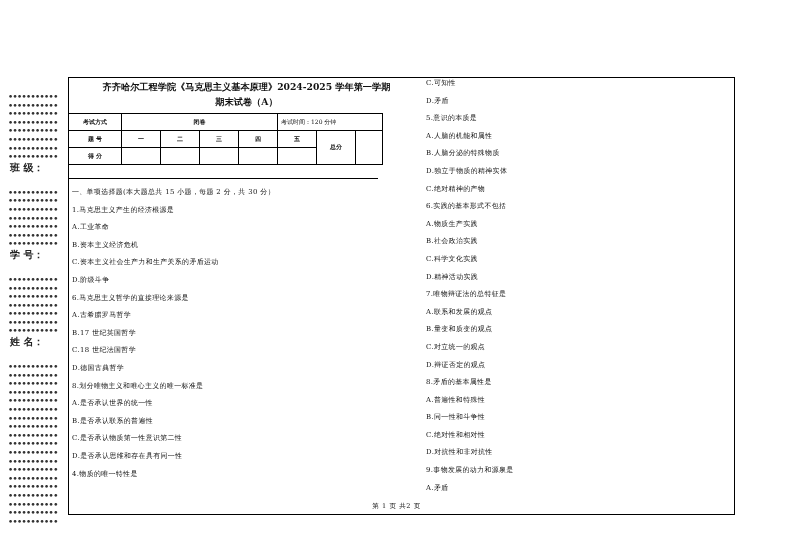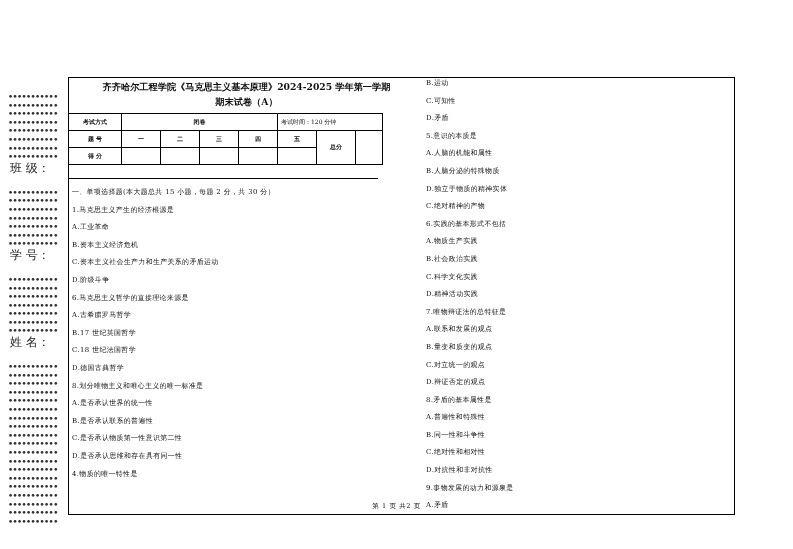--- a/index.html
+++ b/index.html
@@ -8,21 +8,21 @@
     font-family:"DejaVu Serif", "Liberation Serif", serif; color:#111;
   }
   .binding {
     position:absolute; left:8px; top:92px; width:52px;
   }
   .dotline {
     height:8.6px; font-size:8px; line-height:8.6px; letter-spacing:-0.6px; color:#333;
     white-space:nowrap; overflow:hidden; font-weight:bold;
   }
   .bind-label {
-    font-size:12px; line-height:14px; height:14px; font-weight:normal; color:#222; padding-left:2px;
+    font-size:10px; line-height:14px; height:14px; font-weight:bold; color:#222; padding-left:2px;
   }
   .gap { height:13px; }
   .frame {
     position:absolute; left:68px; top:61px; width:667px; height:438px;
     border:1.3px solid #000; box-sizing:border-box;margin-top:16px;
   }
   .left-col {
     position:absolute; left:0; top:0; width:315px; height:100%;
   }
   .title {
@@ -161,21 +161,20 @@
           <div class="line">A.是否承认世界的统一性</div>
           <div class="line">B.是否承认联系的普遍性</div>
           <div class="line">C.是否承认物质第一性意识第二性</div>
           <div class="line">D.是否承认思维和存在具有同一性</div>
           <div class="line">4.物质的唯一特性是</div>
         </div>
     </div>
   </div>
 
   <div class="right-col" id="right-lines">
-      <div class="line">B.运动</div>
       <div class="line">C.可知性</div>
       <div class="line">D.矛盾</div>
       <div class="line">5.意识的本质是</div>
       <div class="line">A.人脑的机能和属性</div>
       <div class="line">B.人脑分泌的特殊物质</div>
       <div class="line">D.独立于物质的精神实体</div>
       <div class="line">C.绝对精神的产物</div>
       <div class="line">6.实践的基本形式不包括</div>
       <div class="line">A.物质生产实践</div>
       <div class="line">B.社会政治实践</div>

